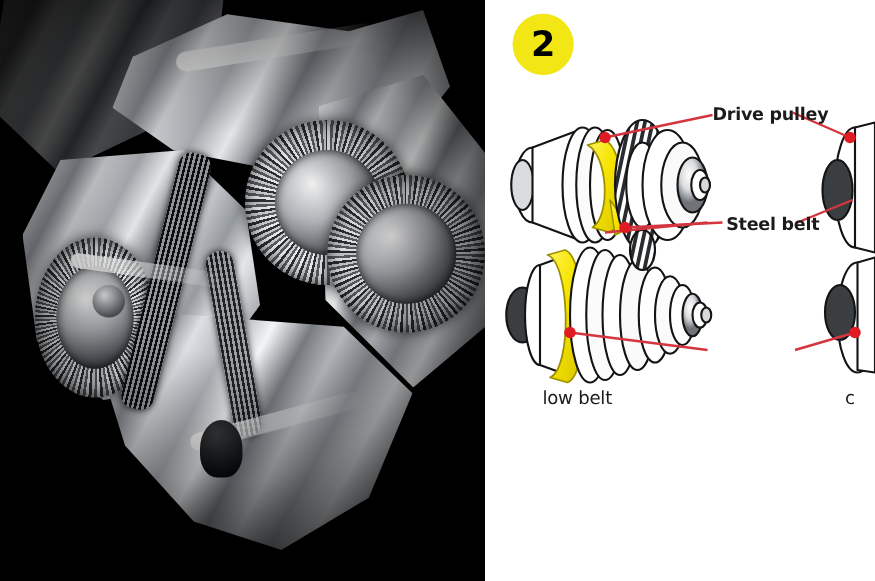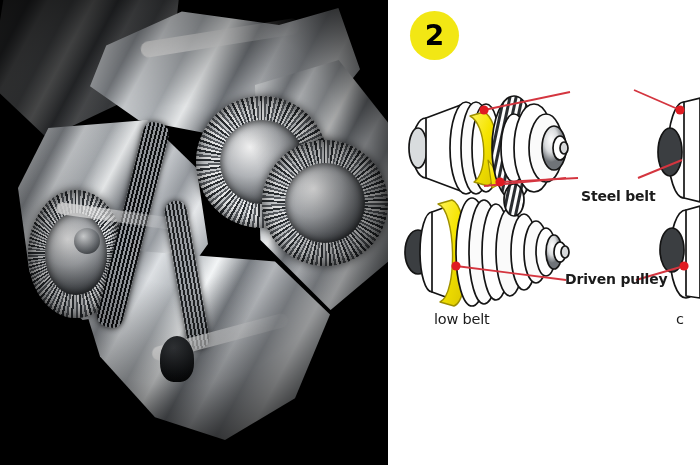--- a/index.html
+++ b/index.html
@@ -121,21 +121,21 @@
     font-weight: bold;
     font-size: 14px;
     letter-spacing: -0.2px;
     white-space: nowrap;
   }
   .dlabel.caption {
     font-weight: normal;
     font-size: 14.5px;
   }
   .lbl-drive   { left: 182px; top: 84px; }
-  .lbl-steel   { left: 193px; top: 188px; }
+  .lbl-steel   { left: 193px; top: 172px; }
   .lbl-driven  { left: 177px; top: 271px; }
   .lbl-lowgear { left: 46px;  top: 311px; }
   .lbl-cut     { left: 288px; top: 311px; }
 </style>
 </head>
 <body>
 
 <div id="root">
 
   <div class="photo-panel">
@@ -274,23 +274,23 @@
       </g>
       <g fill="#e01b22">
         <circle cx="96" cy="110" r="4.6"></circle>
         <circle cx="112" cy="182" r="4.6"></circle>
         <circle cx="68" cy="266" r="4.6"></circle>
         <circle cx="292" cy="110" r="4.6"></circle>
         <circle cx="296" cy="266" r="4.6"></circle>
       </g>
     </svg>
 
+    <div class="dlabel lbl-drive">Drive pulley</div>
 
     <div class="dlabel lbl-steel">Steel belt</div>
 
-    <div class="dlabel lbl-driven">Driven pulley</div>
 
     <div class="dlabel caption lbl-lowgear">low belt</div>
 
     <div class="dlabel caption lbl-cut">c</div>
   </div>
 
 </div>
 
 </body></html>

